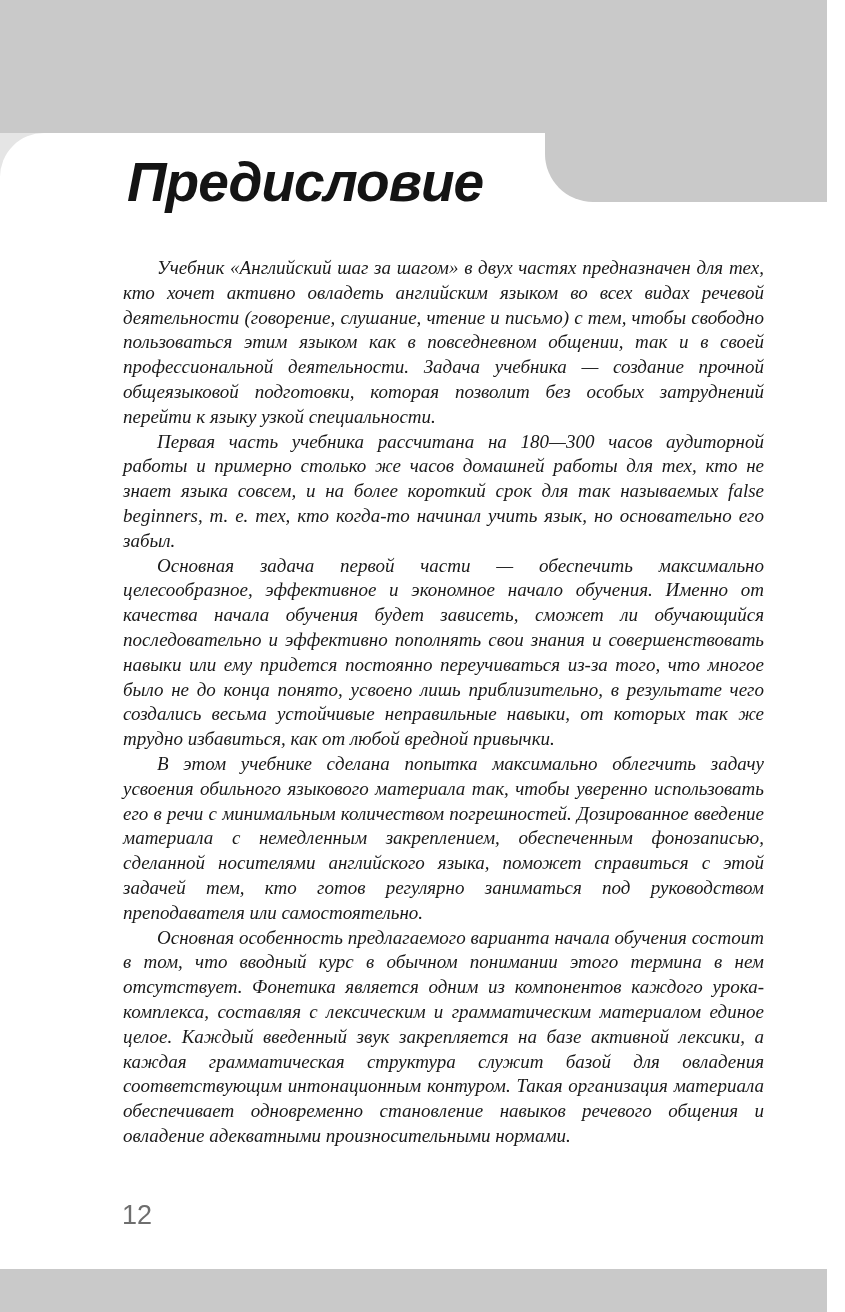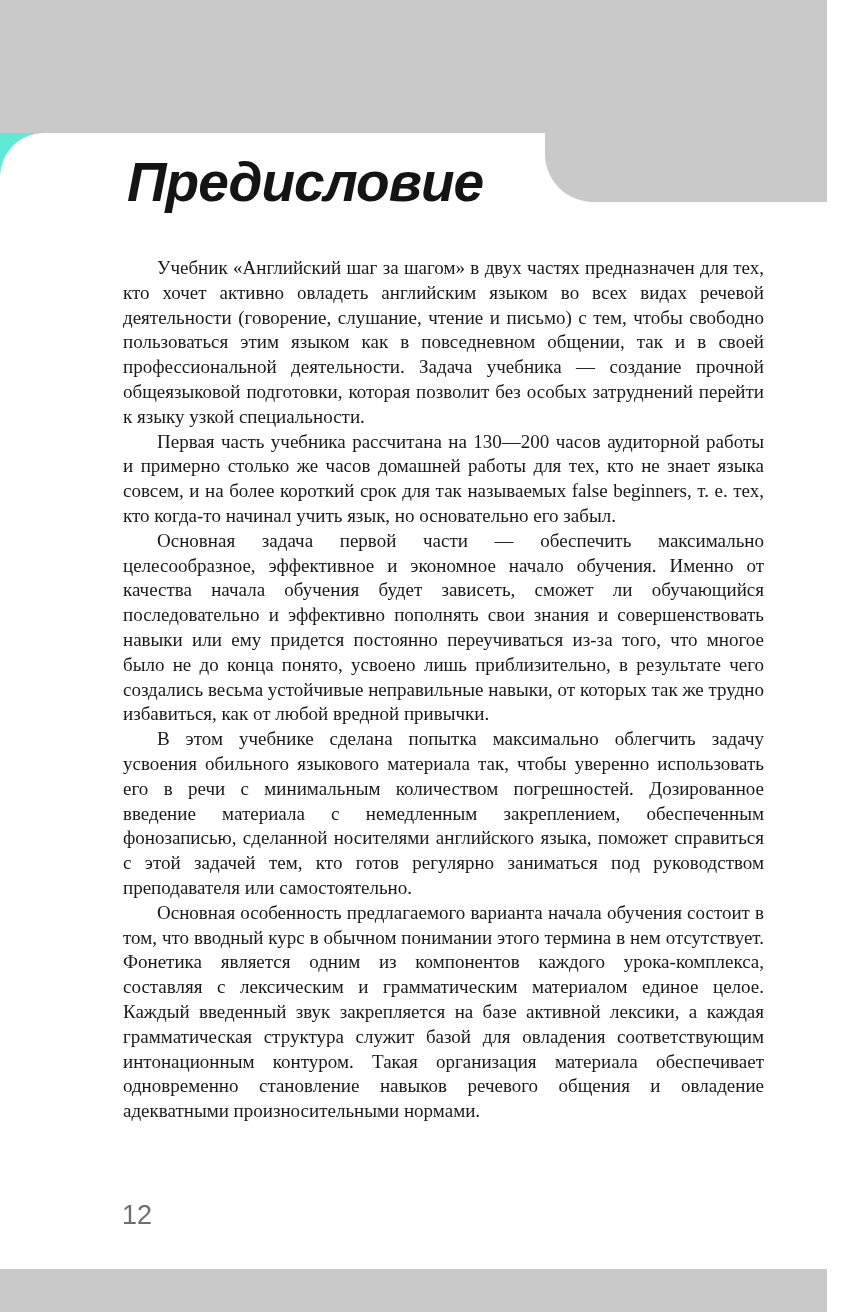--- a/index.html
+++ b/index.html
@@ -6,21 +6,21 @@
   html, body { background: #ffffff; }
   body {
     width: 845px;
     height: 1312px;
     font-family: "Liberation Serif", serif;
   }
   .sheet {
     position: relative;
     width: 827px;
     height: 1312px;
-    background: #5eead4;
+    background: #e5e5e5;
     overflow: hidden;
   }
   .band-top {
     position: absolute;
     top: 0; left: 0; right: 0;
     height: 133px;
     background: #c9c9c9;
     z-index: 0;
   }
   .band-bottom {
@@ -69,20 +69,21 @@
     width: 641px;
     z-index: 3;
     font-size: 19px;
     line-height: 24.8px;
     color: #191919;
     text-align: justify;
   }
   .body-text p {
     margin: 0;
     text-indent: 34px;
+    font-style: italic;
   }
   .page-number {
     position: absolute;
     left: 122px;
     top: 1200px;
     z-index: 3;
     font-family: "Liberation Sans", sans-serif;
     font-size: 27px;
     color: #6e6e6e;
   }
@@ -92,21 +93,21 @@
 
 <div class="sheet">
   <div class="band-top"></div>
   <div class="panel"></div>
   <div class="block-top-right"></div>
 
   <h1 class="title">Предисловие</h1>
 
   <div class="body-text">
       <p>Учебник «Английский шаг за шагом» в двух частях предназначен для тех, кто хочет активно овладеть английским языком во всех видах речевой деятельности (говорение, слушание, чтение и письмо) с тем, чтобы свободно пользоваться этим языком как в повседневном общении, так и в своей профессиональной деятельности. Задача учебника — создание прочной общеязыковой подготовки, которая позволит без особых затруднений перейти к языку узкой специальности.</p>
-      <p>Первая часть учебника рассчитана на 130—200 часов аудиторной работы и примерно столько же часов домашней работы для тех, кто не знает языка совсем, и на более короткий срок для так называемых false beginners, т. е. тех, кто когда-то начинал учить язык, но основательно его забыл.</p>
+      <p>Первая часть учебника рассчитана на 180—300 часов аудиторной работы и примерно столько же часов домашней работы для тех, кто не знает языка совсем, и на более короткий срок для так называемых false beginners, т. е. тех, кто когда-то начинал учить язык, но основательно его забыл.</p>
       <p>Основная задача первой части — обеспечить максимально целесообразное, эффективное и экономное начало обучения. Именно от качества начала обучения будет зависеть, сможет ли обучающийся последовательно и эффективно пополнять свои знания и совершенствовать навыки или ему придется постоянно переучиваться из-за того, что многое было не до конца понято, усвоено лишь приблизительно, в результате чего создались весьма устойчивые неправильные навыки, от которых так же трудно избавиться, как от любой вредной привычки.</p>
       <p>В этом учебнике сделана попытка максимально облегчить задачу усвоения обильного языкового материала так, чтобы уверенно использовать его в речи с минимальным количеством погрешностей. Дозированное введение материала с немедленным закреплением, обеспеченным фонозаписью, сделанной носителями английского языка, поможет справиться с этой задачей тем, кто готов регулярно заниматься под руководством преподавателя или самостоятельно.</p>
       <p>Основная особенность предлагаемого варианта начала обучения состоит в том, что вводный курс в обычном понимании этого термина в нем отсутствует. Фонетика является одним из компонентов каждого урока-комплекса, составляя с лексическим и грамматическим материалом единое целое. Каждый введенный звук закрепляется на базе активной лексики, а каждая грамматическая структура служит базой для овладения соответствующим интонационным контуром. Такая организация материала обеспечивает одновременно становление навыков речевого общения и овладение адекватными произносительными нормами.</p>
     </div>
 
   <div class="page-number">12</div>
 
   <div class="band-bottom"></div>
 </div>
 

